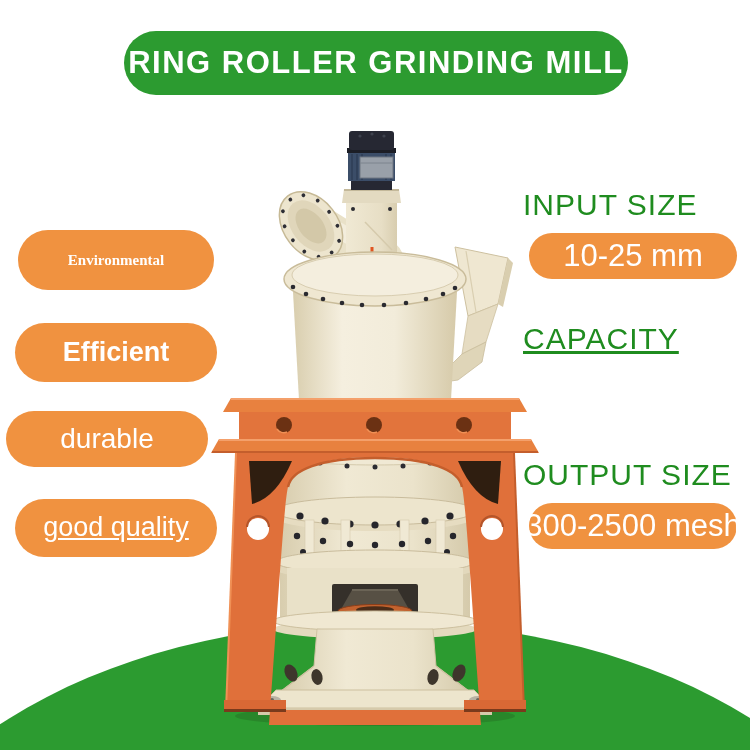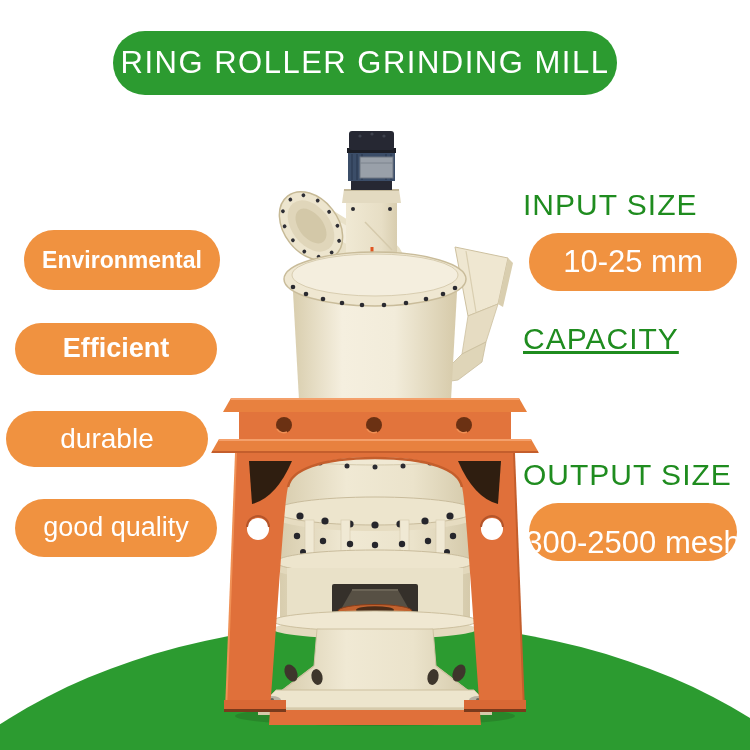--- a/index.html
+++ b/index.html
@@ -5,47 +5,47 @@
   html,body{margin:0;padding:0;background:#ffffff;}
   #stage{
     position:relative;width:750px;height:750px;overflow:hidden;
     background:#ffffff;font-family:"Liberation Sans",sans-serif;
     -webkit-font-smoothing:antialiased;
   }
   #machine-svg{position:absolute;left:0;top:0;width:750px;height:750px;z-index:1;}
   .overlay{position:absolute;z-index:2;}
   
   .banner{
-    left:113px;top:31px;width:504px;height:64px;border-radius:32px;
+    left:124px;top:31px;width:504px;height:64px;border-radius:32px;
     background:#2C9B30;color:#ffffff;display:flex;align-items:center;justify-content:center;
-    font-size:31px;font-weight:400;letter-spacing:1.5px;white-space:nowrap;
+    font-size:31px;font-weight:700;letter-spacing:1.5px;white-space:nowrap;
   }
   
   .pill{
     background:#F09240;color:#ffffff;border-radius:32px;
     display:flex;flex-direction:column;align-items:center;justify-content:center;
     text-align:center;line-height:1.08;
   }
-  .pill-env {left:24px;top:230px;width:196px;height:60px;font-size:23px;font-weight:700;}
-  .pill-eff {left:15px;top:323px;width:202px;height:52px;font-size:27px;font-weight:700;}
+  .pill-env {left:18px;top:230px;width:196px;height:60px;font-size:15px;font-weight:700;font-family:Liberation Serif, serif;}
+  .pill-eff {left:15px;top:323px;width:202px;height:59px;font-size:27px;font-weight:700;}
   .pill-dur {left:6px;top:411px;width:202px;height:56px;font-size:28px;font-weight:400;}
-  .pill-good{left:15px;top:499px;width:202px;height:58px;font-size:27px;font-weight:400;}
+  .pill-good{left:15px;top:499px;width:202px;height:58px;font-size:27px;font-weight:400;text-decoration:underline;}
   
   .spec-heading{
     left:523px;width:220px;text-align:left;color:#1F8C1F;
     font-size:30px;font-weight:400;letter-spacing:1px;white-space:nowrap;
   }
   .spec-pill{
-    left:529px;width:208px;height:58px;border-radius:30px;background:#F09240;
+    left:529px;width:208px;height:46px;border-radius:30px;background:#F09240;
     color:#ffffff;display:flex;align-items:center;justify-content:center;
     font-size:31px;font-weight:400;white-space:nowrap;
   }
   .h1{top:188px;} .p1{top:233px;}
   .h2{top:322px;text-decoration:underline;} .p2{top:367px;}
-  .h3{top:458px;} .p3{top:503px;align-items:flex-end;}
+  .h3{top:458px;} .p3{top:503px;}
 </style>
 </head>
 <body>
 
 <div id="stage">
 
   <svg id="machine-svg" viewBox="0 0 750 750" aria-hidden="true">
     <defs>
       <linearGradient id="gradCyl" x1="0" y1="0" x2="1" y2="0">
         <stop offset="0" stop-color="#D9CEAE"></stop>

